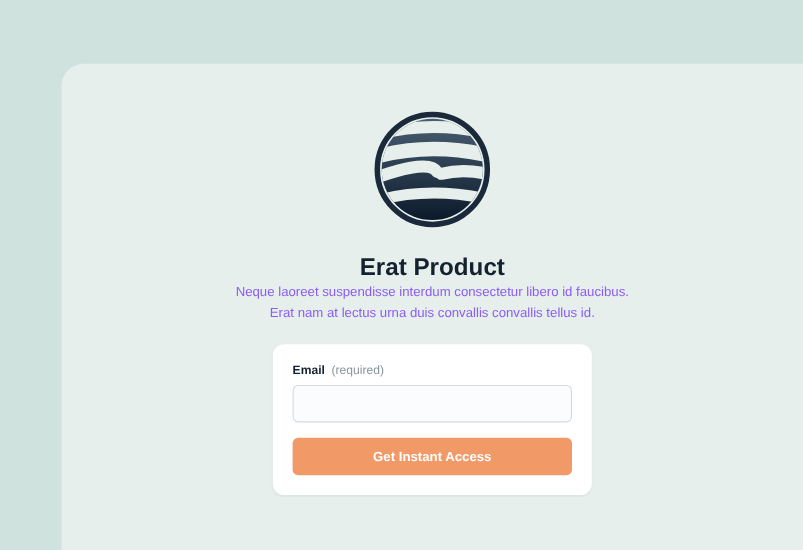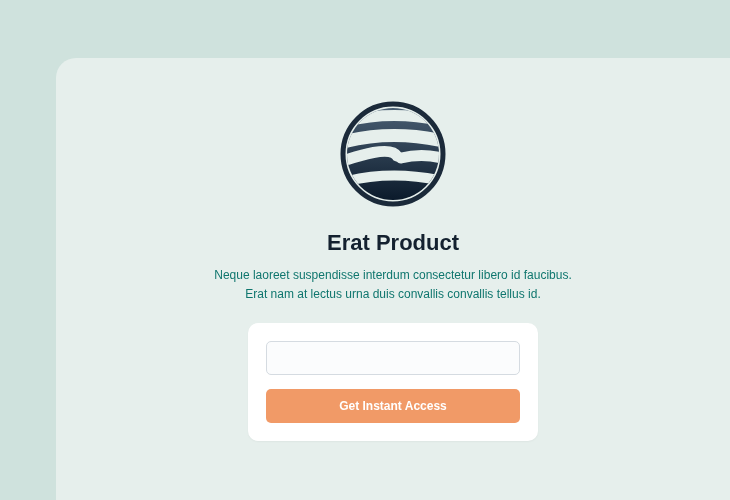--- a/index.html
+++ b/index.html
@@ -30,25 +30,24 @@
       justify-content: center;
     }
     .title {
       margin-top: 22px;
       font-size: 22px;
       font-weight: 800;
       color: #14212f;
       text-align: center;
     }
     .desc {
-      margin-top: 10px;
       max-width: 360px;
       font-size: 12px;
       line-height: 1.55;
-      color: #0f766e;
+      color: #8b5cf6;
       text-align: center;
     }
     .form-card {
       margin-top: 20px;
       width: 290px;
       background: #ffffff;
       border-radius: 10px;
       padding: 18px 18px 18px 18px;
       box-shadow: 0 1px 2px rgba(0,0,0,0.04);
     }
@@ -106,16 +105,20 @@
         <path d="M 62 58 Q 95 50, 130 68" stroke="#e6efec" stroke-width="11" fill="none" stroke-linecap="round"></path>
         <path d="M -20 90 Q 50 62, 130 88" stroke="#e6efec" stroke-width="10" fill="none" stroke-linecap="round"></path>
       </g>
     </svg>
   </div>
 
   <h1 class="title">Erat Product</h1>
   <p class="desc">Neque laoreet suspendisse interdum consectetur libero id faucibus. Erat nam at lectus urna duis convallis convallis tellus id.</p>
 
   <div class="form-card">
+    <div class="label-row">
+      <span class="label-strong">Email</span>
+      <span class="label-muted">(required)</span>
+    </div>
     <input class="input" type="email" value="" style="">
     <button class="btn">Get Instant Access</button>
   </div>
 </div>
 
 </body></html>

